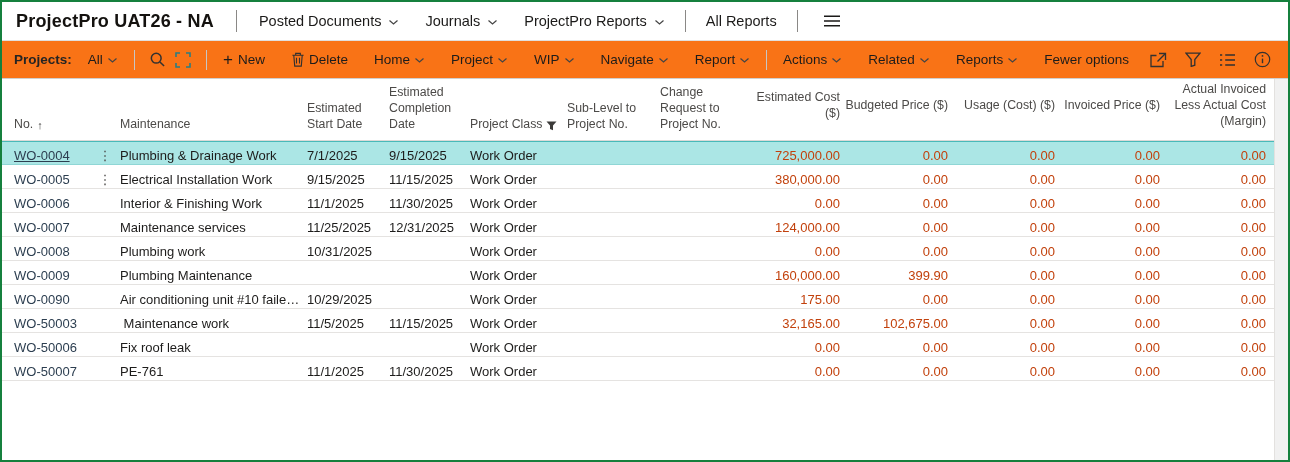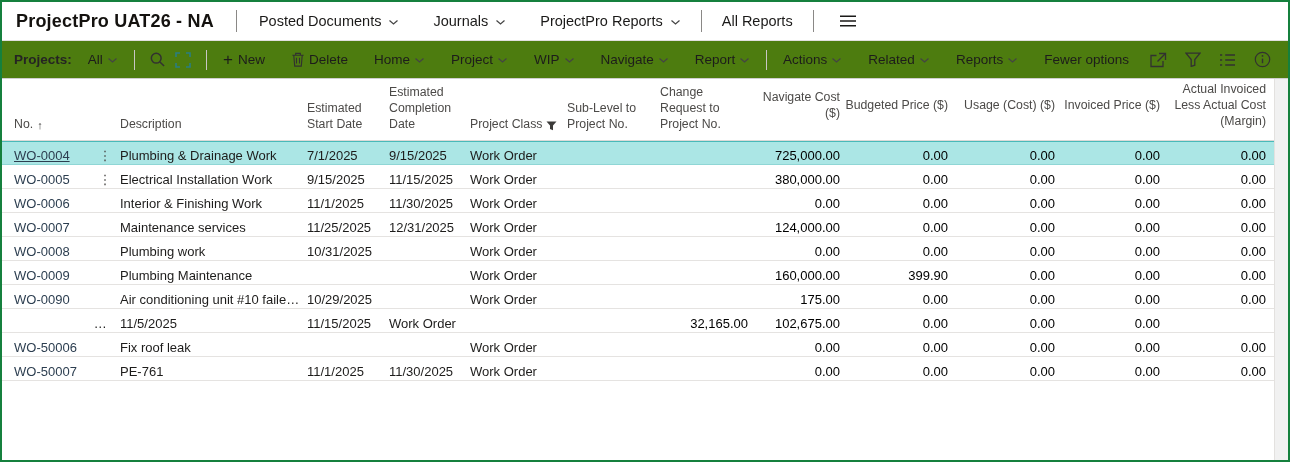--- a/index.html
+++ b/index.html
@@ -18,32 +18,32 @@
   .topbar {
     height:39px; flex:0 0 39px;
     display:flex; align-items:center;
     padding:0 14px;
     border-bottom:1px solid #e1dfdd;
     background:#fff;
   }
   .page-title { font-size:18px; font-weight:700; color:#14120f; letter-spacing:.2px; white-space:nowrap; }
   .tb-divider { width:1px; height:22px; background:#8a8886; margin:0 22px; }
   .tb-divider.small { margin:0 20px; }
-  .topnav { display:flex; align-items:center; gap:34px; }
+  .topnav { display:flex; align-items:center; gap:26px; }
   .topnav-item { display:flex; align-items:center; gap:7px; font-size:14.5px; color:#1b1a19; cursor:pointer; white-space:nowrap; }
   .chev { display:inline-flex; align-items:center; margin-top:2px; }
   .hamburger { display:inline-flex; align-items:center; cursor:pointer; padding:2px 4px; }
 
   
   .ribbon {
     height:38px; flex:0 0 38px;
     display:flex; align-items:center;
     padding:0 12px;
     border-bottom:1px solid #d0cfce;
-    background:#4d7c0f;
+    background:#f97316;
     font-size:13.5px;
   }
   .rb-caption { font-weight:700; margin-right:14px; }
   .rb-item { display:flex; align-items:center; gap:4px; cursor:pointer; white-space:nowrap; padding:4px 2px; color:#1d1c1b; }
   .rb-group { display:flex; align-items:center; gap:22px; }
   .rb-sep { width:1px; height:20px; background:#c8c6c4; margin:0 14px; }
   .rb-iconbtn { display:inline-flex; align-items:center; justify-content:center; width:26px; height:26px; cursor:pointer; }
   .rb-icons { display:flex; align-items:center; gap:9px; margin-left:14px; }
   .plus { font-size:17px; font-weight:400; line-height:1; margin-right:1px; }
 
@@ -71,21 +71,21 @@
   .grid-row { height:24px; border-bottom:1px solid #e5e3e1; background:#fff; }
   .grid-row.selected { background:#abe6e5; box-shadow:inset 0 1px 0 #49b9b9; border-bottom-color:#8fd6d5; }
   .cell {
     display:flex; align-items:center;
     font-size:13px; color:#1d1c1b;
     padding:0 4px 0 0;
     overflow:hidden; white-space:pre; text-overflow:ellipsis; display:block;
     line-height:29.5px;
   }
   .cell.right { text-align:right; padding-right:2px; }
-  .cell.money { color:#000000; }
+  .cell.money { color:#c2410c; }
   .cell.c0 { padding-left:12px; color:#2c3e50; cursor:pointer; }
   .grid-row.selected .cell.c0 { text-decoration:underline; }
   .cell.cmenu { text-align:center; color:#494847; font-size:13px; cursor:pointer; letter-spacing:0; padding:0; }
   svg { display:block; }
 </style>
 </head>
 <body>
 
 <div class="app">
 
@@ -270,21 +270,21 @@
     <div class="grid-wrap">
       <div class="grid-header" id="grid-header">
           <div class="hcell c0">
             <span>No.</span>
             <span class="sort-arrow">↑</span>
           </div>
           <div class="hcell c1">
             <span></span>
           </div>
           <div class="hcell c2">
-            <span>Description</span>
+            <span>Maintenance</span>
           </div>
           <div class="hcell c3">
             <span>Estimated Start Date</span>
           </div>
           <div class="hcell c4">
             <span>Estimated Completion Date</span>
           </div>
           <div class="hcell c5">
             <span>Project Class</span>
             <span class="hfilter">
@@ -293,21 +293,21 @@
               </svg>
             </span>
           </div>
           <div class="hcell c6">
             <span>Sub-Level to Project No.</span>
           </div>
           <div class="hcell c7">
             <span>Change Request to Project No.</span>
           </div>
           <div class="hcell c8 right">
-            <span>Navigate Cost ($)</span>
+            <span>Estimated Cost ($)</span>
           </div>
           <div class="hcell c9 right">
             <span>Budgeted Price ($)</span>
           </div>
           <div class="hcell c10 right">
             <span>Usage (Cost) ($)</span>
           </div>
           <div class="hcell c11 right">
             <span>Invoiced Price ($)</span>
           </div>
@@ -415,20 +415,21 @@
             <div class="cell c5">Work Order</div>
             <div class="cell c6"></div>
             <div class="cell c7"></div>
             <div class="cell c8 right money">175.00</div>
             <div class="cell c9 right money">0.00</div>
             <div class="cell c10 right money">0.00</div>
             <div class="cell c11 right money">0.00</div>
             <div class="cell c12 right money">0.00</div>
           </div>
           <div class="grid-row">
+            <div class="cell c0">WO-50003</div>
             <div class="cell c1 cmenu"></div>
             <div class="cell c2"> Maintenance work</div>
             <div class="cell c3">11/5/2025</div>
             <div class="cell c4">11/15/2025</div>
             <div class="cell c5">Work Order</div>
             <div class="cell c6"></div>
             <div class="cell c7"></div>
             <div class="cell c8 right money">32,165.00</div>
             <div class="cell c9 right money">102,675.00</div>
             <div class="cell c10 right money">0.00</div>

